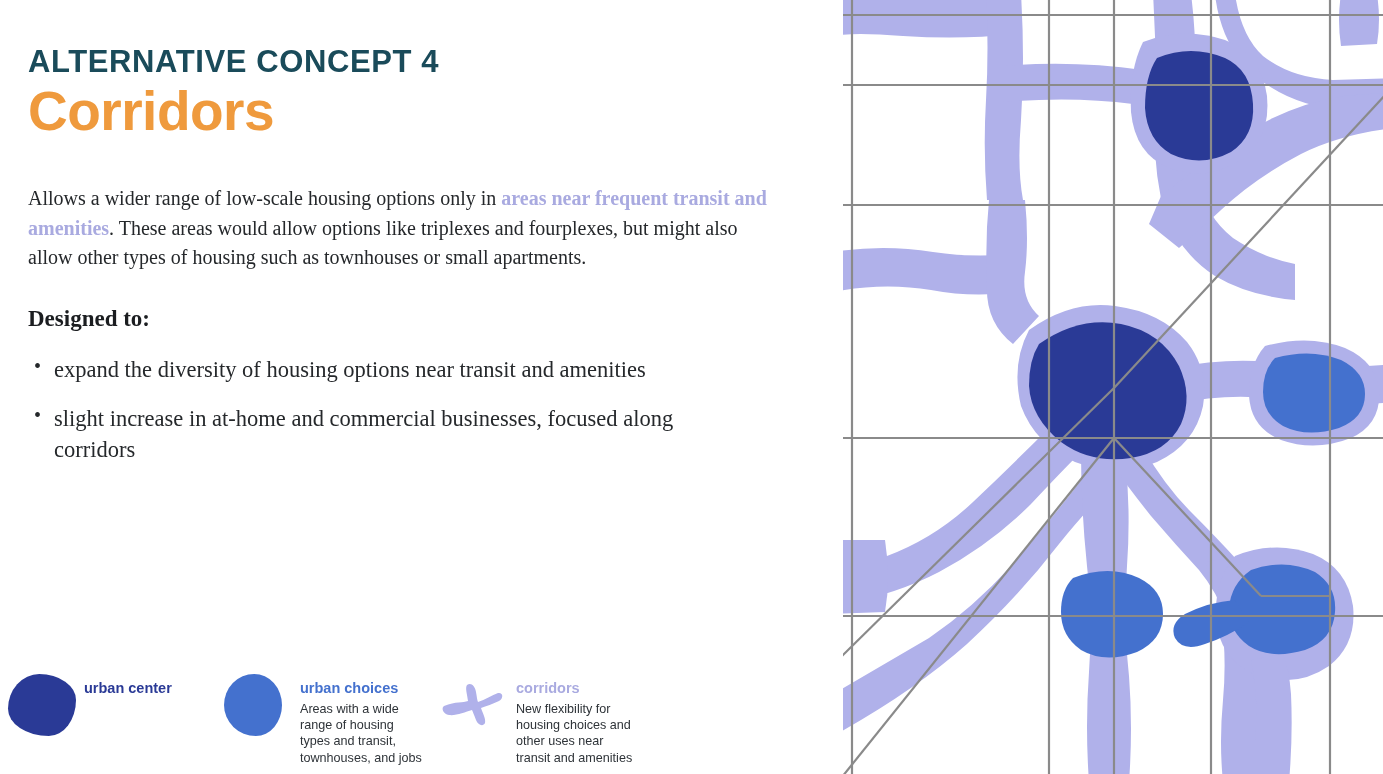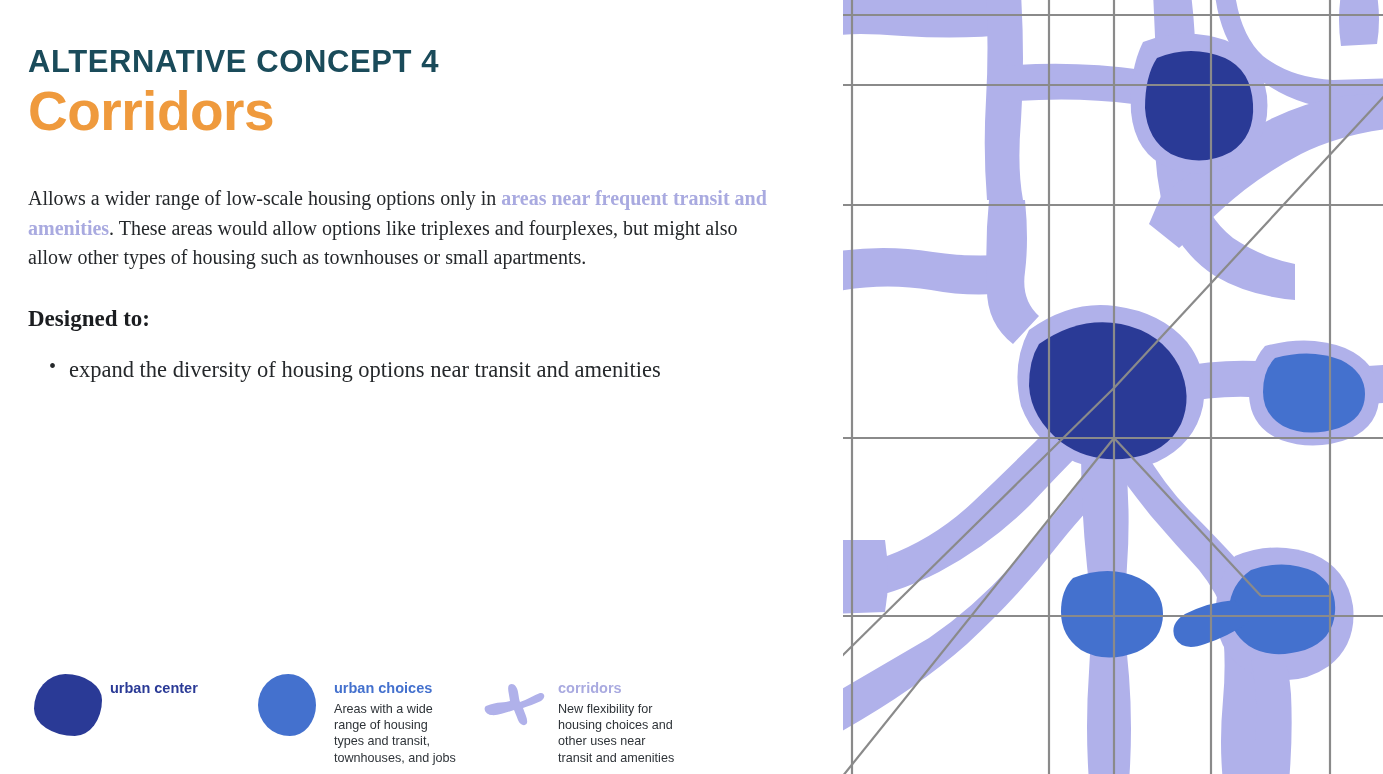--- a/index.html
+++ b/index.html
@@ -80,21 +80,21 @@
   .designed-to {
     font-family: "Liberation Serif", serif;
     font-size: 23px;
     font-weight: 700;
     color: #1b1d20;
     margin: 7px 0 22px 0;
   }
 
   ul.bullets {
     list-style: none;
-    margin: 15px;
+    margin: 0;
     padding: 0;
     max-width: 730px;
   }
   ul.bullets li {
     position: relative;
     font-family: "Liberation Serif", serif;
     font-size: 22.5px;
     line-height: 1.38;
     color: #25282b;
     padding-left: 26px;
@@ -105,25 +105,25 @@
     position: absolute;
     left: 6px;
     top: -1px;
     font-size: 20px;
     color: #25282b;
   }
 
   
   .legend {
     position: absolute;
-    left: 34px;
+    left: 8px;
     bottom: 8px;
     display: flex;
     align-items: flex-start;
-    gap: 12px;
+    gap: 4px;
   }
   .legend-item {
     display: flex;
     align-items: flex-start;
     gap: 8px;
     width: 212px;
   }
   .legend-swatch {
     flex: 0 0 auto;
     width: 68px;
@@ -176,20 +176,21 @@
     <div class="title">Corridors</div>
 
     <p class="body-copy">
       <span>Allows a wider range of low-scale housing options only in </span><span class="hl">areas near frequent transit and amenities</span><span>. These areas would allow options like triplexes and fourplexes, but might also allow other types of housing such as townhouses or small apartments.</span>
     </p>
 
     <div class="designed-to">Designed to:</div>
 
     <ul class="bullets">
       <li>expand the diversity of housing options near transit and amenities</li>
+      <li>slight increase in at-home and commercial businesses, focused along corridors</li>
     </ul>
 
     <div class="legend">
 
       <div class="legend-item">
         <div class="legend-swatch">
           <div class="blob navy"></div>
         </div>
         <div class="legend-text">
           <div class="legend-title navy">urban center</div>

